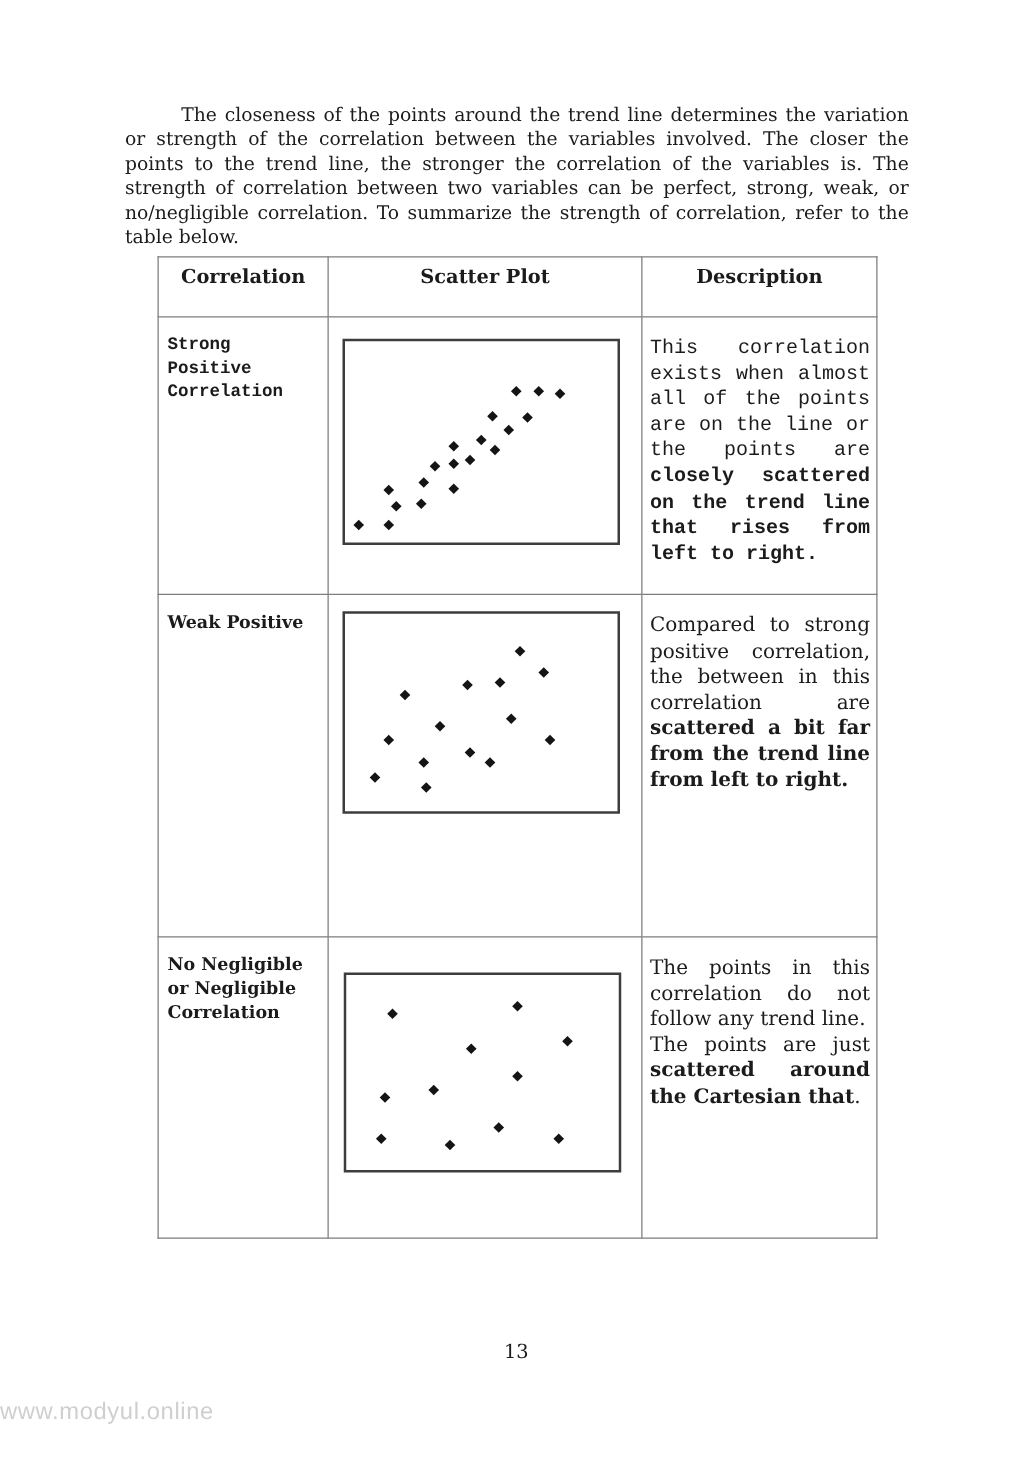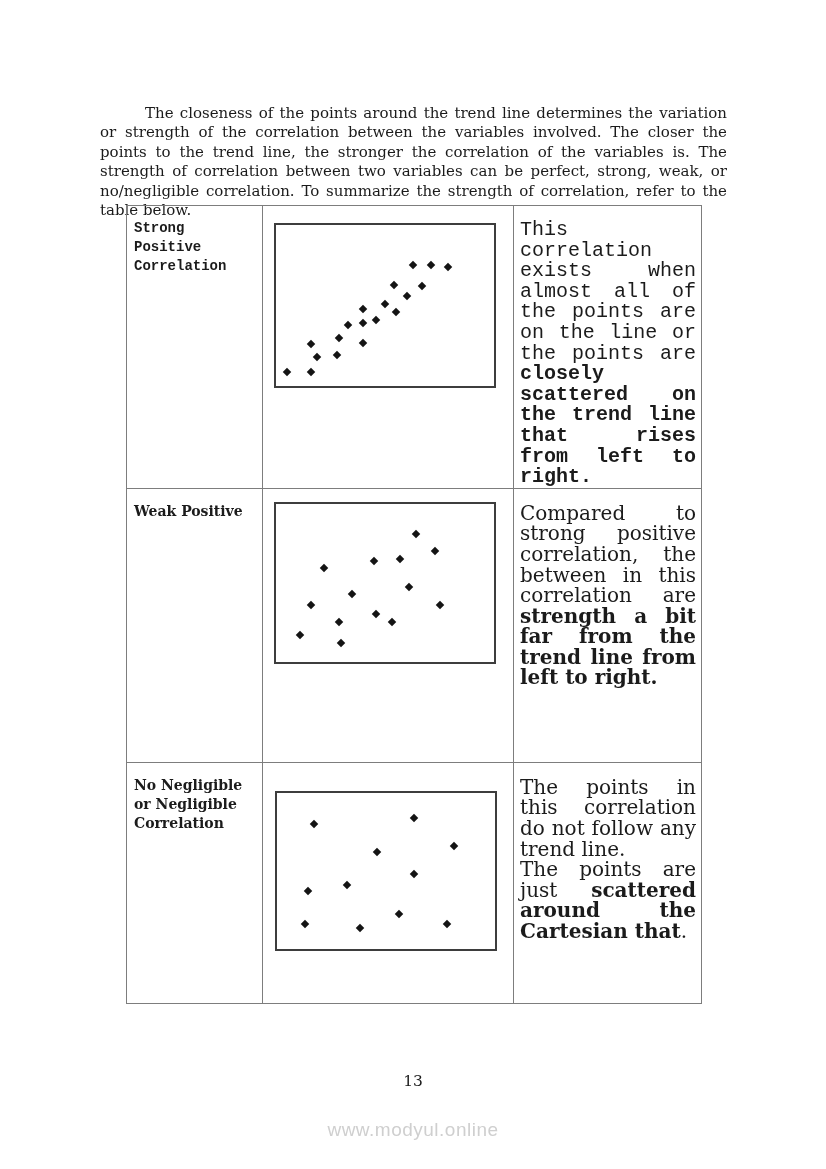--- a/index.html
+++ b/index.html
@@ -6,21 +6,21 @@
   body {
     width: 826px; height: 1169px;
     background: #ffffff;
     position: relative;
     font-family: "DejaVu Serif", serif;
     color: #1b1b1b;
     overflow: hidden;
   }
   .intro {
     position: absolute;
-    left: 100px; top: 104px;
+    left: 100px; top: 83px;
     width: 627px;
     font-size: 15px;
     line-height: 19.4px;
     text-align: justify;
     text-indent: 45px;
     margin: 0;
   }
   table.corr-table {
     position: absolute;
     left: 126px; top: 205px;
@@ -43,21 +43,21 @@
   tr.r1    { height: 222px; font-family: Liberation Mono, monospace; }
   tr.r2    { height: 274px; padding-left: 34px; }
   tr.r3    { height: 241px; }
   td.label {
     font-weight: bold;
     font-size: 14px;
     line-height: 19px;
     padding: 13px 4px 0 7px;
   }
   td.desc {
-    font-size: 20px;
+    font-size: 16px;
     line-height: 20.6px;
     text-align: justify;
     padding: 14px 5px 0 6px;
   }
   td.plotcell { padding: 0; }
   .plotbox {
     position: relative;
     border: 2px solid #3d3d3d;
     background: #ffffff;
     width: 218px;
@@ -76,21 +76,20 @@
     left: 0; top: 1072px;
     width: 826px;
     text-align: center;
     font-size: 15.5px;
     color: #1b1b1b;
   }
   .watermark {
     position: absolute;
     left: 0; top: 1119px;
     width: 826px;
-    text-align: center;
     font-family: "Liberation Sans", sans-serif;
     font-size: 19px;
     letter-spacing: 0.5px;
     color: #cfcfcf;
   }
   b { font-weight: bold; }
 </style>
 </head>
 <body>
 
@@ -98,20 +97,25 @@
 
   <p class="intro">The closeness of the points around the trend line determines the variation or strength of the correlation between the variables involved. The closer the points to the trend line, the stronger the correlation of the variables is. The strength of correlation between two variables can be perfect, strong, weak, or no/negligible correlation. To summarize the strength of correlation, refer to the table below.</p>
 
   <table class="corr-table">
     <colgroup>
       <col style="width:136px">
       <col style="width:251px">
       <col style="width:188px">
     </colgroup>
     <tbody>
+      <tr class="hrow">
+        <th>Correlation</th>
+        <th>Scatter Plot</th>
+        <th>Description</th>
+      </tr>
       <tr class="r1">
         <td class="label">Strong Positive Correlation</td>
         <td class="plotcell">
           <div class="plotbox">
               <div class="pt" style="left: 5%; top: 91%;"></div>
               <div class="pt" style="left: 16%; top: 91%;"></div>
               <div class="pt" style="left: 16%; top: 74%;"></div>
               <div class="pt" style="left: 19%; top: 82%;"></div>
               <div class="pt" style="left: 28%; top: 81%;"></div>
               <div class="pt" style="left: 29%; top: 70%;"></div>
@@ -145,21 +149,21 @@
               <div class="pt" style="left: 35%; top: 57%;"></div>
               <div class="pt" style="left: 16%; top: 64%;"></div>
               <div class="pt" style="left: 75%; top: 64%;"></div>
               <div class="pt" style="left: 46%; top: 70%;"></div>
               <div class="pt" style="left: 53%; top: 75%;"></div>
               <div class="pt" style="left: 29%; top: 75%;"></div>
               <div class="pt" style="left: 11%; top: 83%;"></div>
               <div class="pt" style="left: 30%; top: 88%;"></div>
             </div>
         </td>
-        <td class="desc"><span>Compared to strong positive correlation, the between in this correlation are </span><b>strength a bit far from the trend line from left to right.</b></td>
+        <td class="desc"><span>Compared to strong positive correlation, the between in this correlation are </span><b>scattered a bit far from the trend line from left to right.</b></td>
       </tr>
       <tr class="r3">
         <td class="label">No Negligible or Negligible Correlation</td>
         <td class="plotcell">
           <div class="plotbox">
               <div class="pt" style="left: 17%; top: 20%;"></div>
               <div class="pt" style="left: 63%; top: 16%;"></div>
               <div class="pt" style="left: 46%; top: 38%;"></div>
               <div class="pt" style="left: 81%; top: 34%;"></div>
               <div class="pt" style="left: 63%; top: 52%;"></div>

